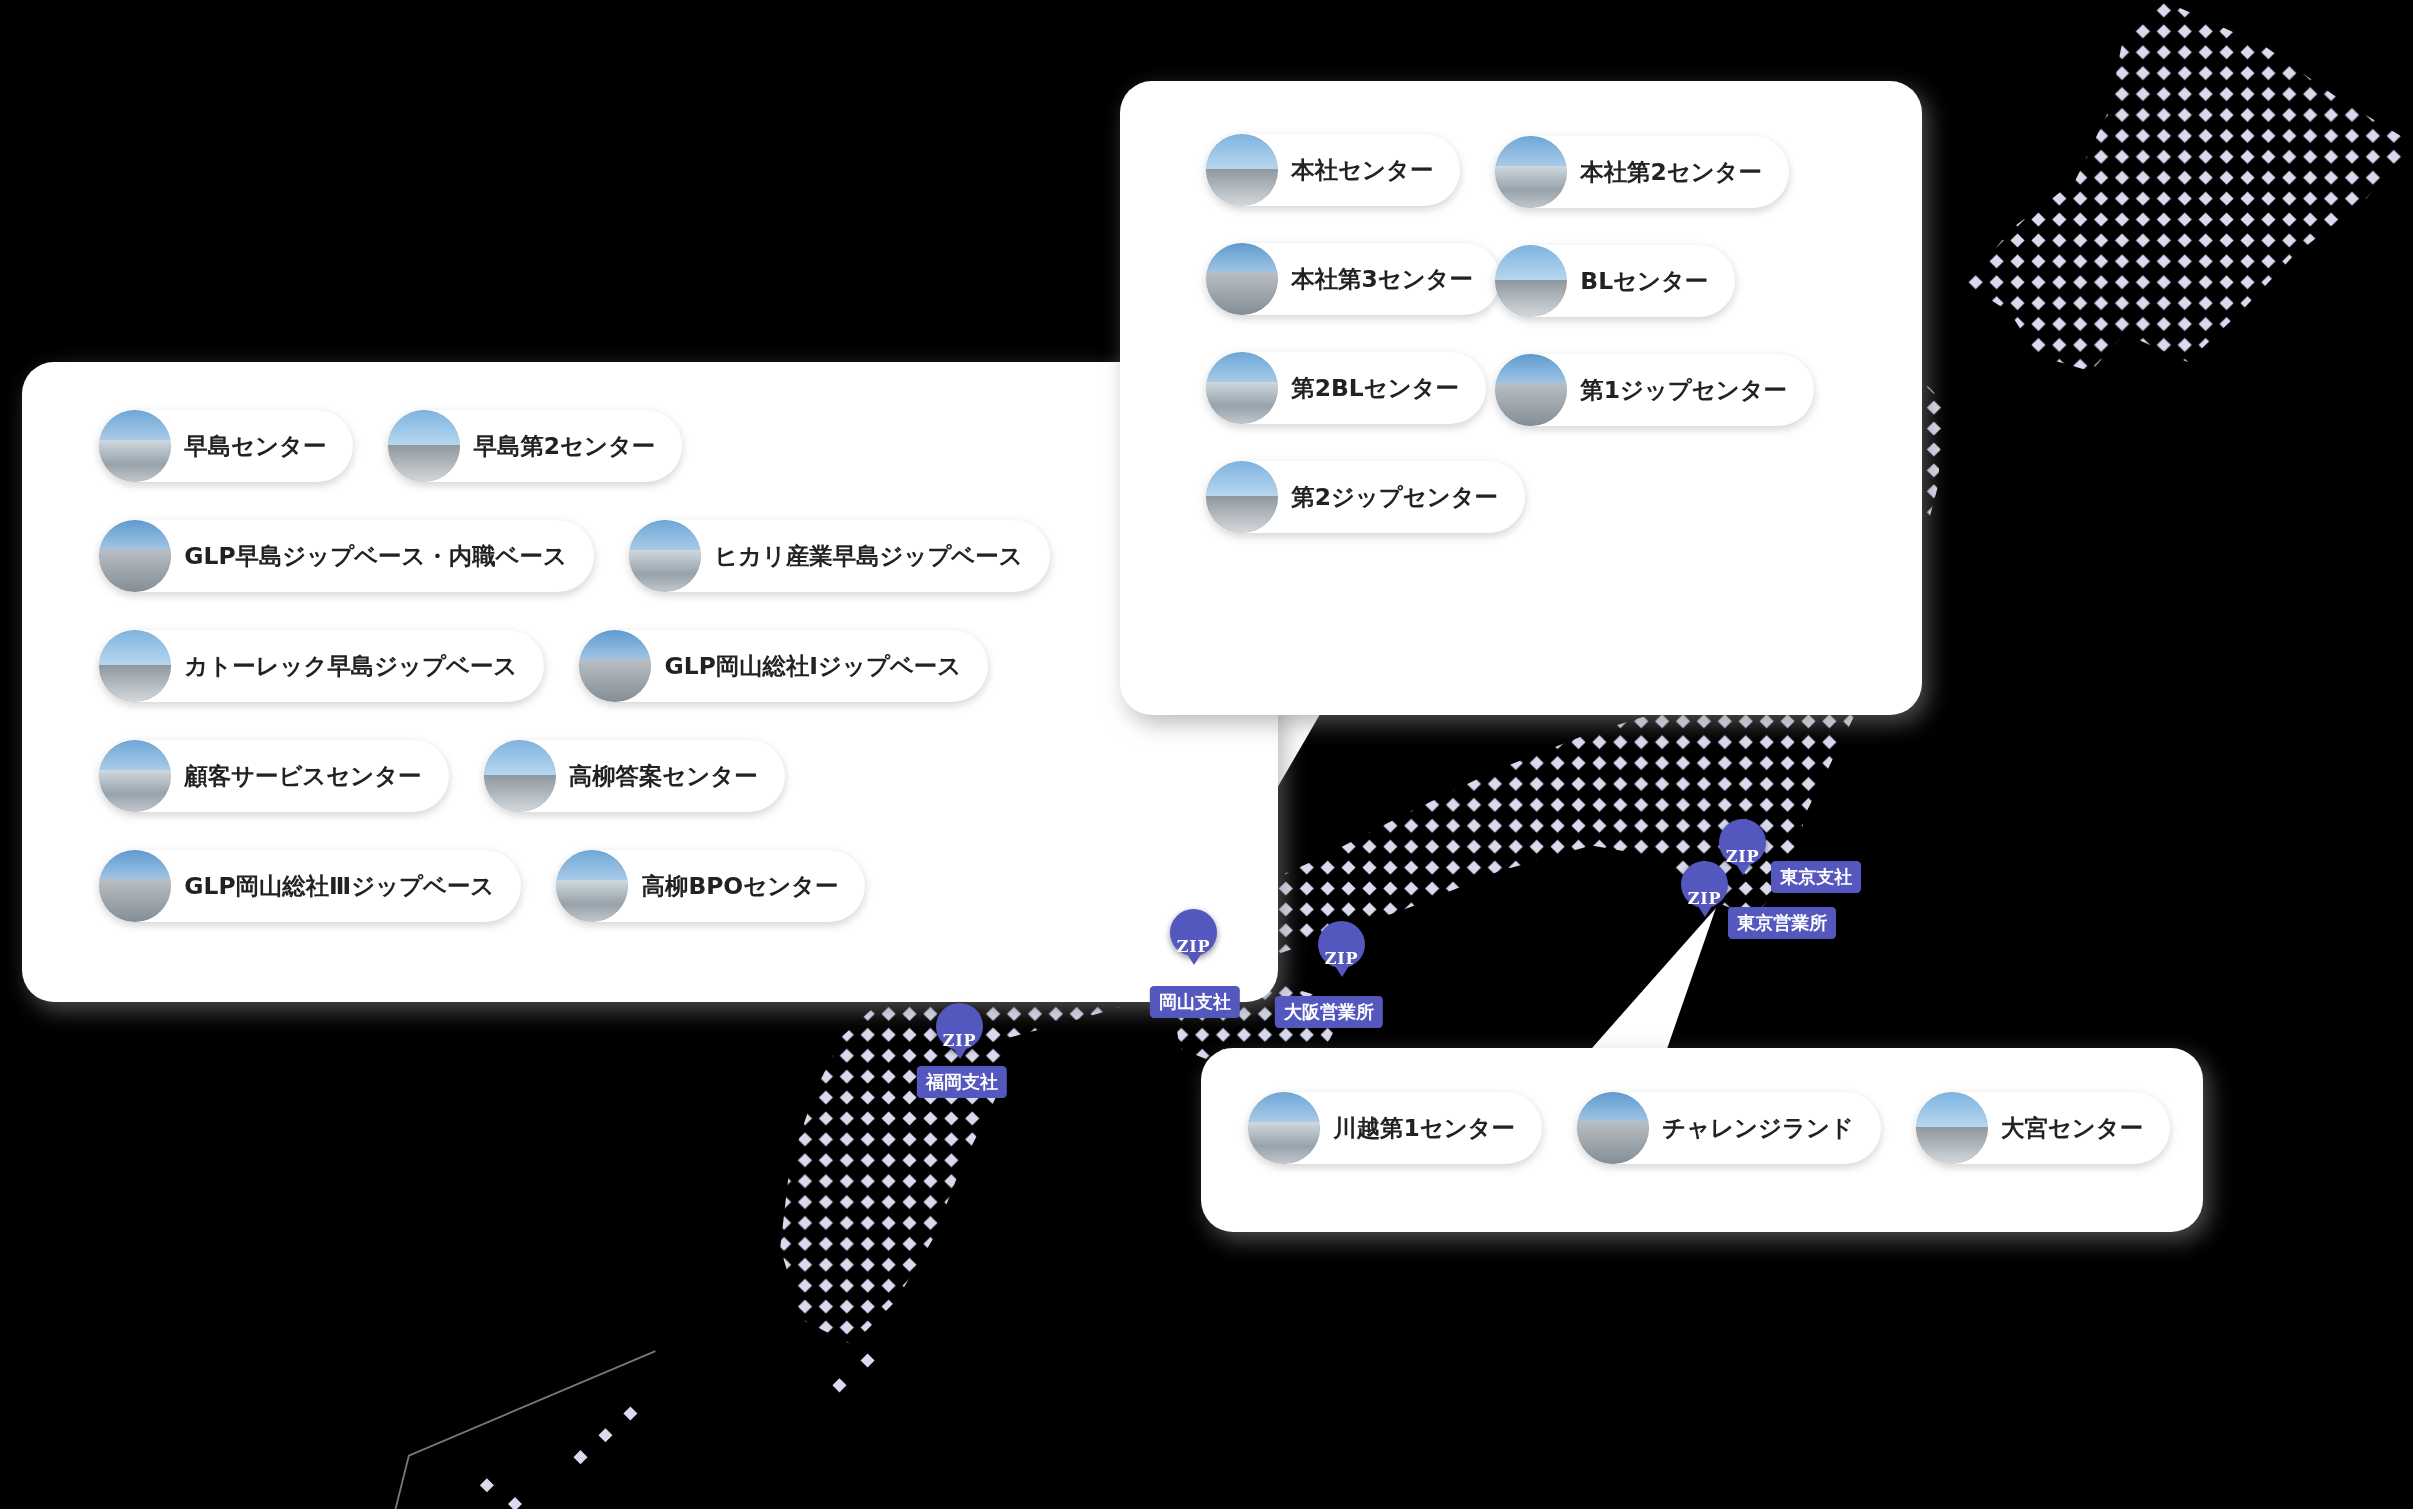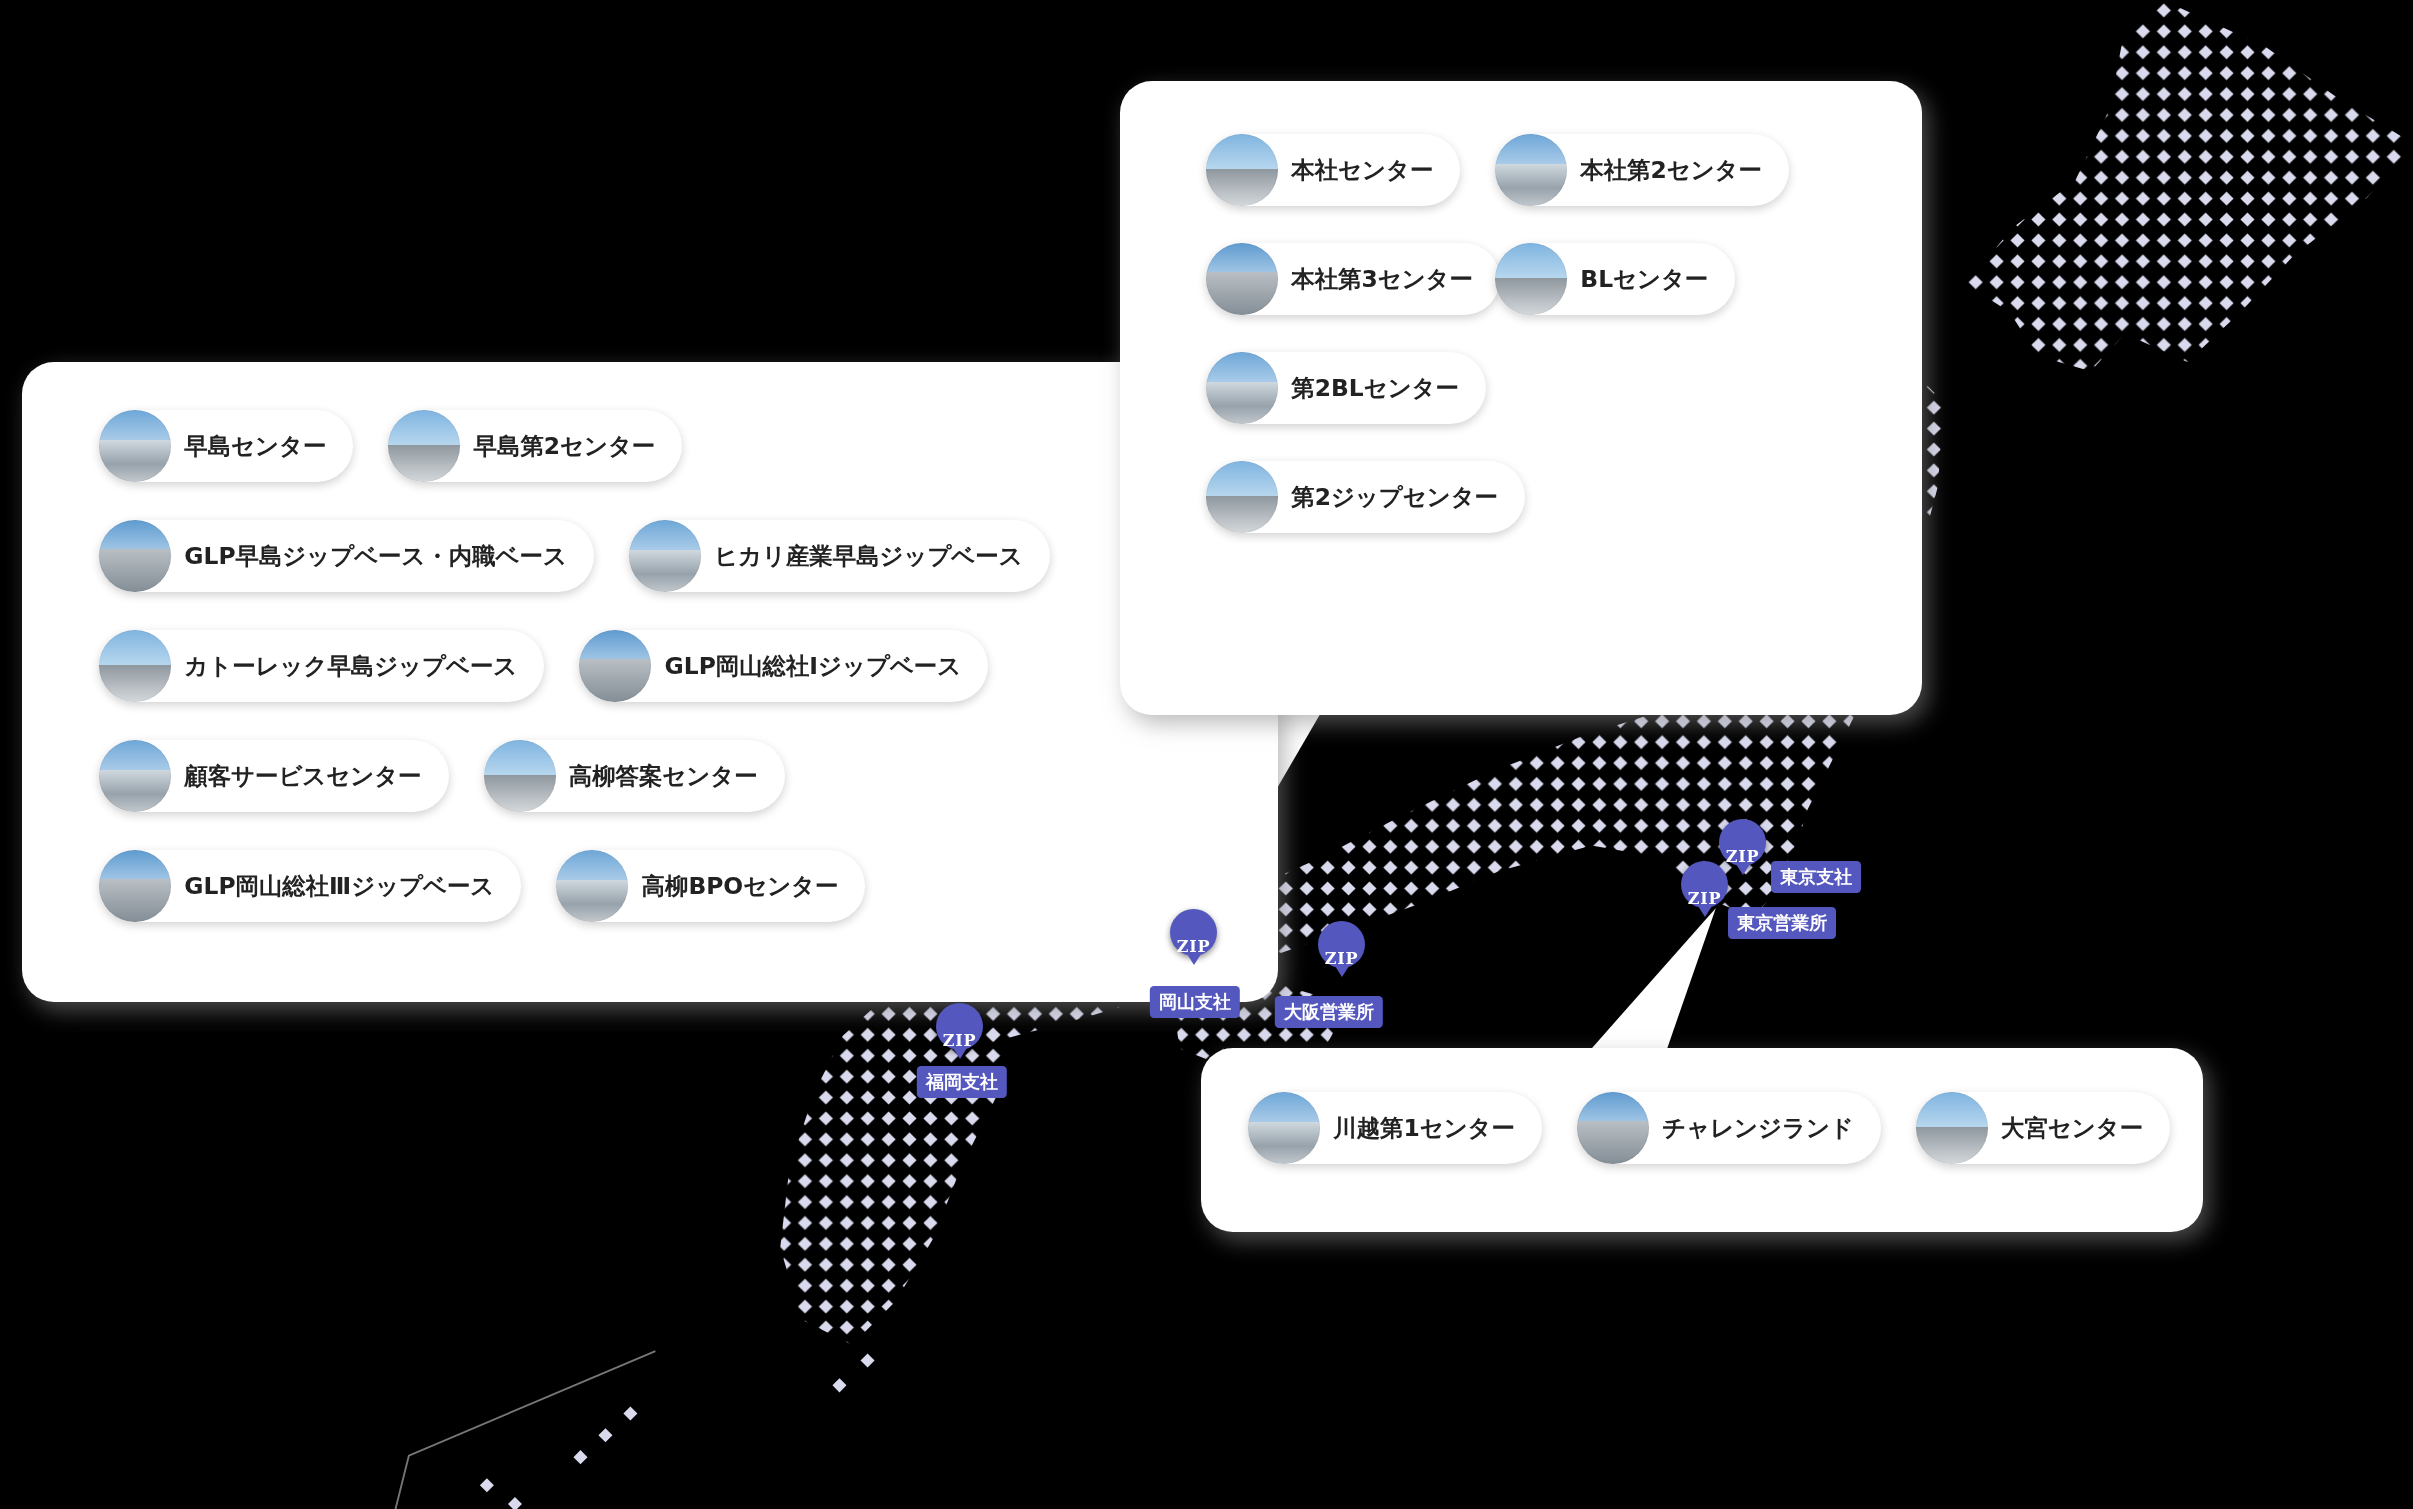--- a/index.html
+++ b/index.html
@@ -27,21 +27,21 @@
   }
   .box-l{padding:48px 25px 0 77px;}
   .box-t{padding:53px 33px 0 86px;}
   .box-b{padding:44px 20px 0 47px;}
   .callout-title{
     margin:0 -33px 78px -86px;
     text-align:center;
     font-size:33px;line-height:1.2;font-weight:bold;
     color:var(--title);
   }
-  .row{display:flex;gap:35px;margin-bottom:38px;}
+  .row{display:flex;align-items:center;gap:35px;margin-bottom:38px;}
   .box-t .row{gap:0;margin-bottom:34px;}
   .box-b .row{}
   .cell{flex:none;width:289px;}
   
   .loc{
     display:inline-flex;align-items:center;flex:none;
     height:72px;background:#fff;border-radius:42px;
     box-shadow:0 3.3px 10px rgba(0,0,0,.18);
   }
   .loc-label{
@@ -190,20 +190,24 @@
         <span class="loc-label">BLセンター</span>
       </div>
     </div>
     <div class="row">
       <div class="cell">
         <div class="loc">
           <span class="photo pa"></span>
           <span class="loc-label">第2BLセンター</span>
         </div>
       </div>
+      <div class="loc">
+        <span class="photo pc"></span>
+        <span class="loc-label">第1ジップセンター</span>
+      </div>
     </div>
     <div class="row">
       <div class="loc">
         <span class="photo pb"></span>
         <span class="loc-label">第2ジップセンター</span>
       </div>
     </div>
   </div>
 
   <div class="callout box-b" style="left:1201px;top:1048px;width:1002px;height:184px;">

